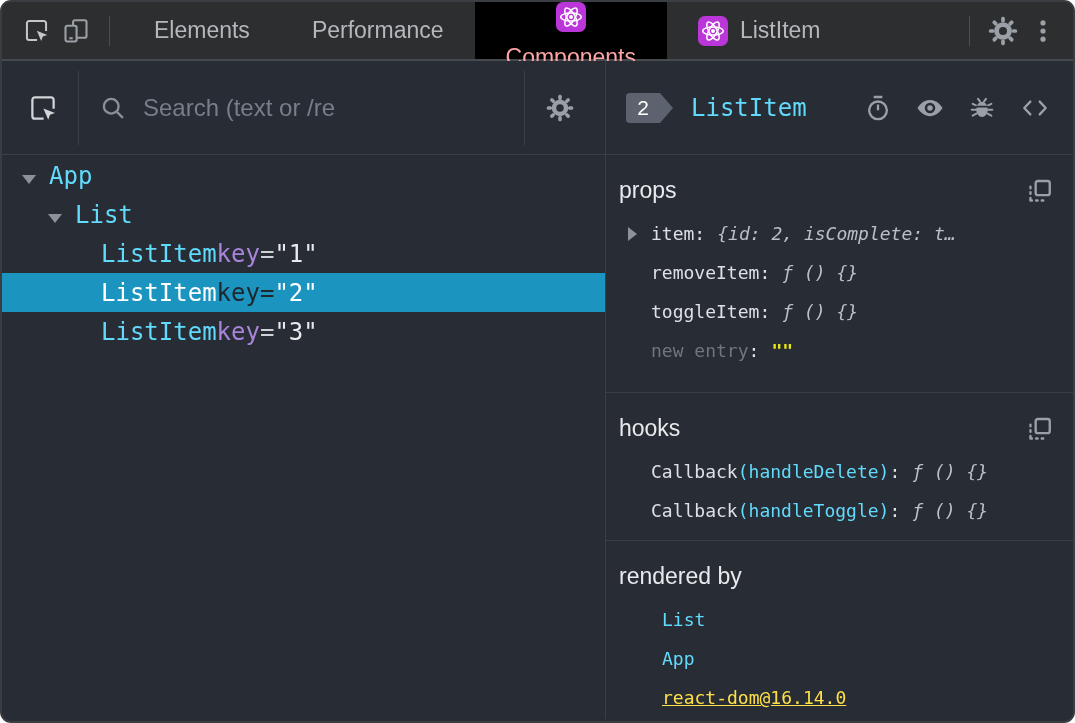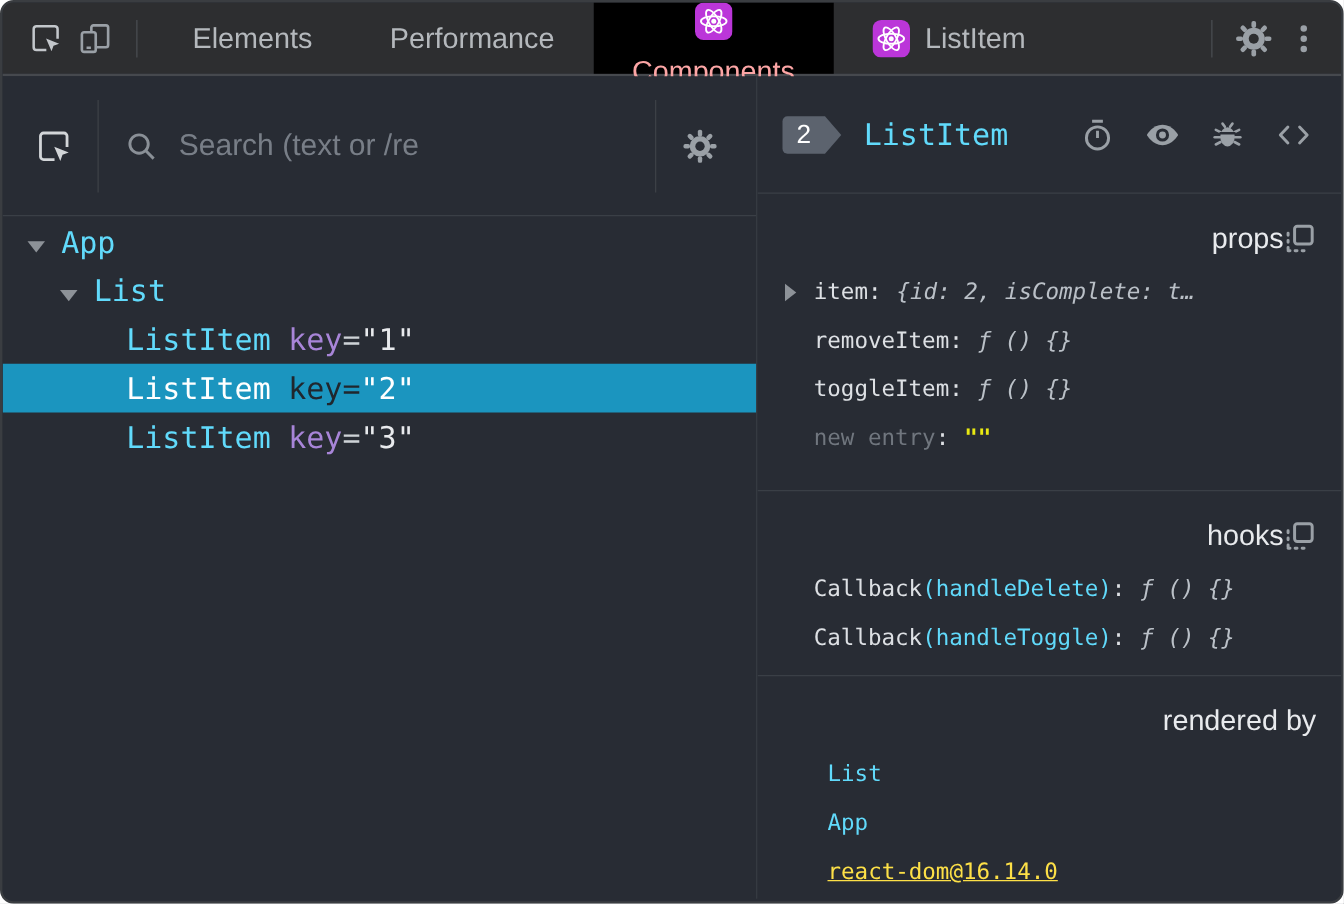--- a/index.html
+++ b/index.html
@@ -24,40 +24,40 @@
   .tab.active { background:#000000; color:#fca5a5;flex-direction:column; }
   .reacticon { width:30px; height:30px; display:block; }
   .tabbar .right-group { margin-left:auto; display:flex; align-items:stretch; padding-right:10px; }
 
   
   .main { display:flex; height:660px; border-top:2px solid #46494e; }
   .left  { width:604px; border-right:1px solid #3a3f46; display:flex; flex-direction:column; background:#282c34; }
   .right { flex:1; display:flex; flex-direction:column; background:#282c34; overflow:hidden; }
 
   
-  .ltoolbar { height:112px; display:flex; align-items:center; border-bottom:1px solid #3a3f46; flex:0 0 auto; }
+  .ltoolbar { height:94px; display:flex; align-items:center; border-bottom:1px solid #3a3f46; flex:0 0 auto; }
   .ltoolbar .inspect-btn { margin-left:26px; }
   .icon-btn { display:flex; align-items:center; justify-content:center; cursor:pointer; }
   .ltoolbar .vsep { height:74px; margin:0 20px; background:#3c4046; }
   .search-wrap { display:flex; align-items:center; gap:16px; flex:1; }
   .search-input {
     background:transparent; border:none; outline:none;
     color:#e8eaed; font-size:24px; font-family:"Liberation Sans", sans-serif;
     width:330px;
   }
   .search-input::placeholder { color:#787e87; }
   .ltoolbar .gear-wrap { margin-right:30px; }
 
   
   .tree { flex:1; padding-top:1px; font-family:"DejaVu Sans Mono", monospace; font-size:24px; overflow:hidden; }
   .tree-row { height:39px; display:flex; align-items:center; cursor:pointer; white-space:nowrap; }
   .tree-row .twirl { width:14px; margin-right:13px; display:inline-block; }
   .tri-down { width:0; height:0; border-left:7px solid transparent; border-right:7px solid transparent; border-top:9px solid #8d9298; display:inline-block; }
   .tname { color:#61dafb; }
-  .tattr { color:#a885d8; margin-left:14px; }
+  .tattr { color:#a885d8; }
   .teq   { color:#ced2d6; }
   .tval  { color:#e8eaed; }
   .tree-row.selected { background:#1b95bf; }
   .tree-row.selected .tname { color:#ffffff; }
   .tree-row.selected .tattr { color:#20262d; }
   .tree-row.selected .teq   { color:#20262d; }
   .tree-row.selected .tval  { color:#ffffff; }
 
   
   .rheader { height:94px; display:flex; align-items:center; border-bottom:1px solid #3a3f46; flex:0 0 auto; padding:0 22px 0 20px; }
@@ -72,21 +72,21 @@
     border-left:13px solid #5c636e;
   }
   .rtitle { margin-left:31px; font-family:"DejaVu Sans Mono", monospace; font-size:24px; color:#61dafb; }
   .ricons { margin-left:auto; display:flex; align-items:center; gap:23px; }
 
   
   .section { border-bottom:1px solid #3a3f46; padding:22px 0 18px 0; flex:0 0 auto; }
   .section.props { height:238px; }
   .section.hooks { height:148px; }
   .section.rendered { border-bottom:none; flex:1; }
-  .sec-head { display:flex; align-items:center; justify-content:flex-end; padding:0 20px 0 13px; }
+  .sec-head { display:flex; align-items:center; justify-content:space-between; padding:0 20px 0 13px; }
   .sec-title { color:#e8eaed; font-size:23px; }
   .sec-rows { margin-top:10px; font-family:"DejaVu Sans Mono", monospace; font-size:18px; }
   .prow { position:relative; height:39px; display:flex; align-items:center; padding-left:45px; white-space:nowrap; }
   .prow .arrow-right { position:absolute; left:22px; top:13px; width:0; height:0;
     border-top:7px solid transparent; border-bottom:7px solid transparent; border-left:9px solid #8d9298; }
   .pname { color:#dde0e4; }
   .pname.dim { color:#70767e; }
   .psep { color:#dde0e4; }
   .pval { color:#bac0c7; margin-left:12px;font-style:italic; }
   .pval.yellow { color:#e9e912; font-weight:bold; }

